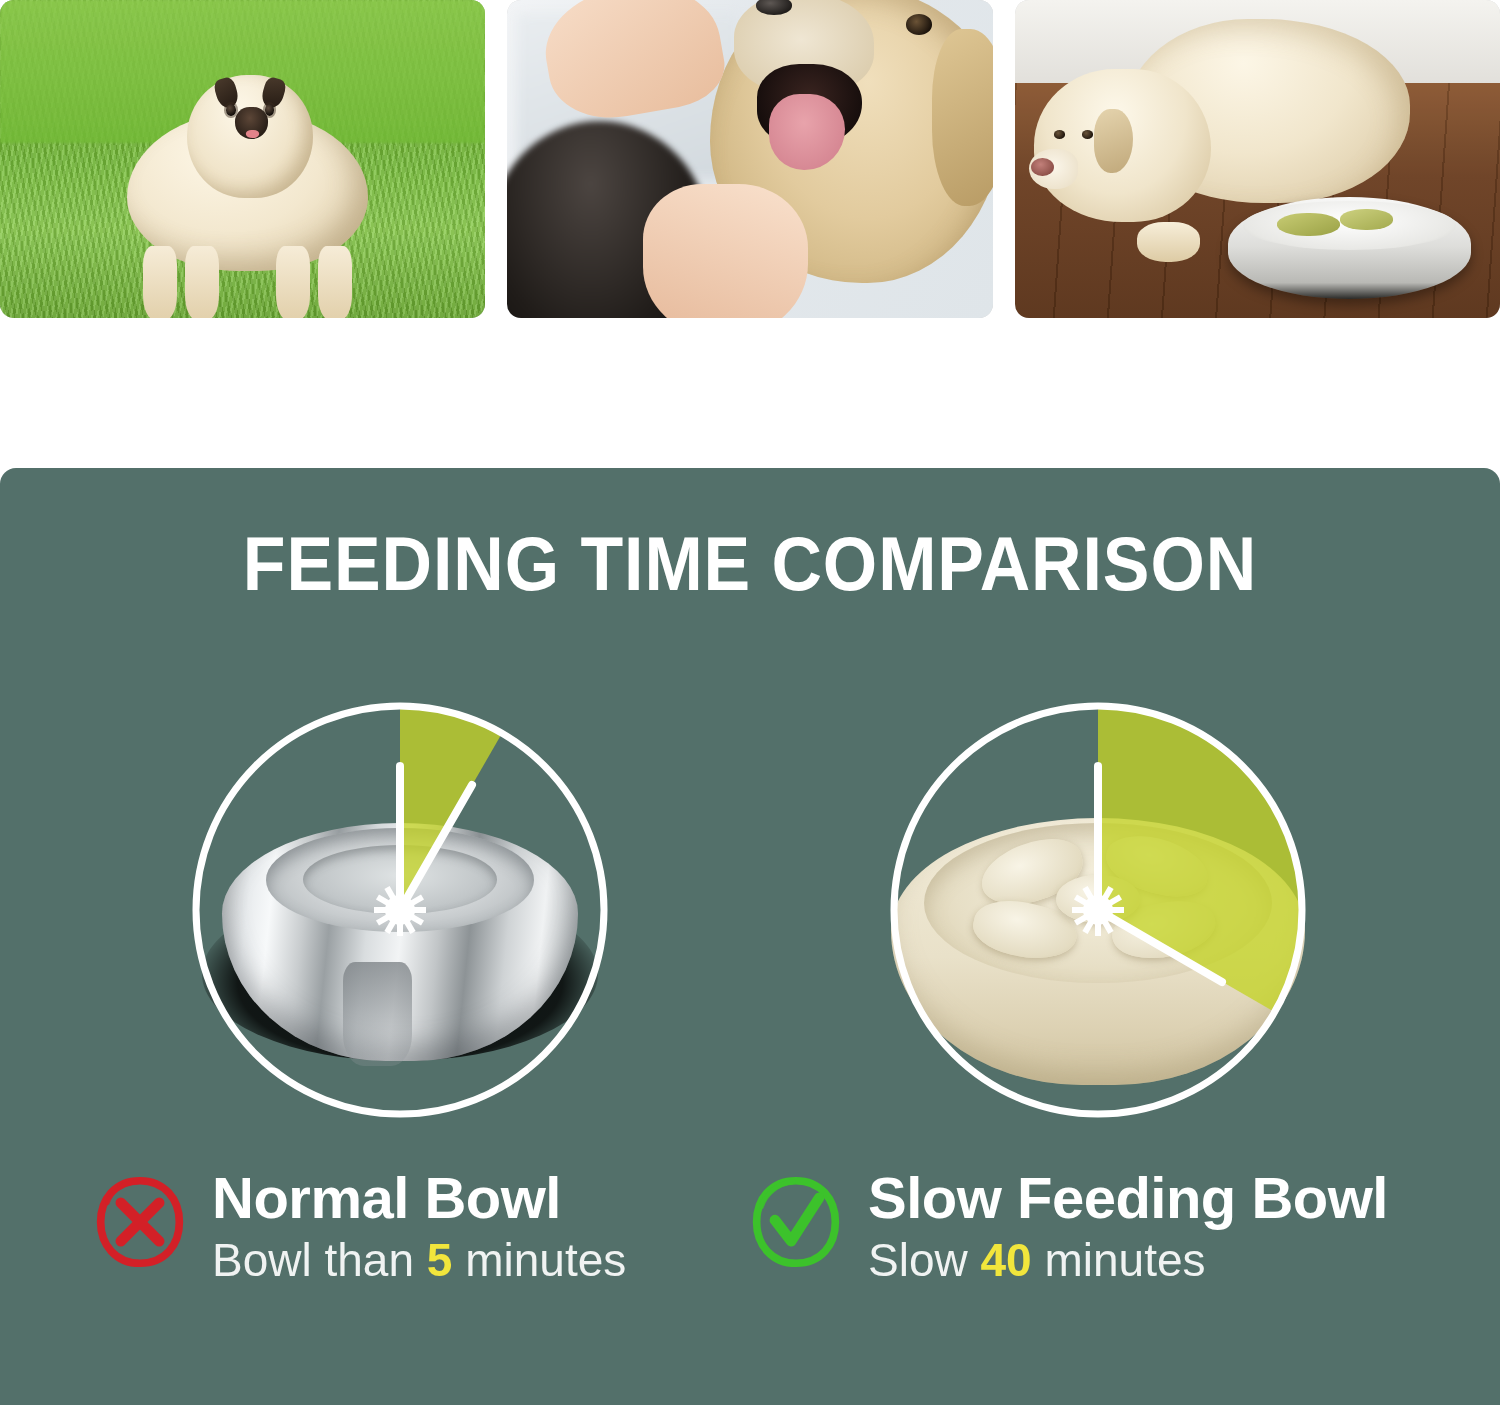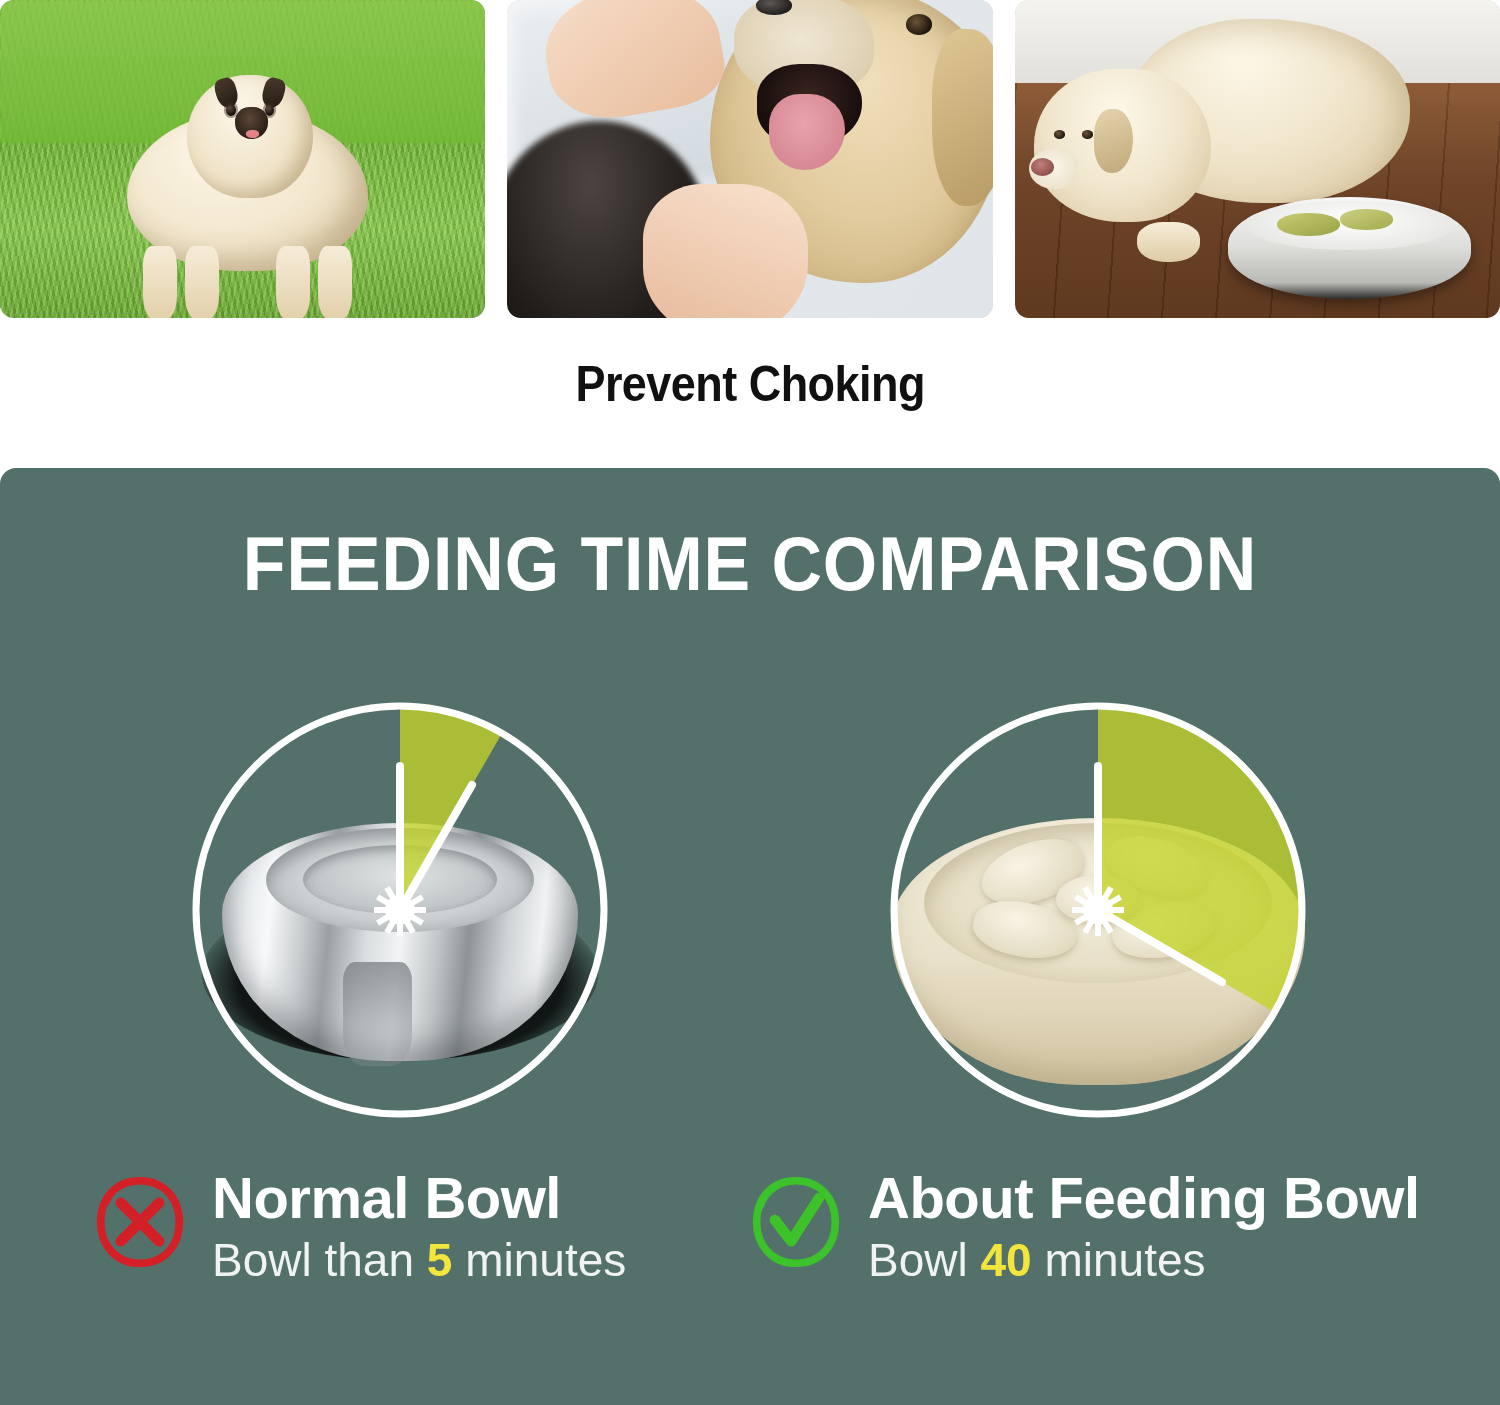--- a/index.html
+++ b/index.html
@@ -351,23 +351,20 @@
           <div class="bowl3-base"></div>
           <div class="bowl3-rim"></div>
           <div class="bowl3-food"></div>
           <div class="bowl3-food2"></div>
         </div>
       </div>
     </div>
   </div>
 
   <div class="captions">
-    <div class="caption-cell">
-      <span class="caption-text">Prevent Choking</span>
-    </div>
   </div>
 
   <div class="panel">
 
     <div class="panel-title">FEEDING TIME COMPARISON</div>
 
     <div class="clocks">
 
       <div class="clock-wrap left">
         <div class="bowl-stage">
@@ -462,21 +459,21 @@
         </div>
       </div>
 
       <div class="verdict right">
         <svg class="verdict-mark" viewBox="0 0 100 100">
           <path d="M50 7 C24 7 9 26 9 50 C9 74 25 93 50 93 C76 93 91 74 91 50 C91 26 75 7 50 7 Z" fill="none" stroke="#3cc22b" stroke-width="8" stroke-linecap="round"></path>
           <path d="M14 34 C19 19 32 10 47 8" fill="none" stroke="#3cc22b" stroke-width="5" stroke-linecap="round" opacity="0.85"></path>
           <path d="M28 48 L45 70 L74 25" fill="none" stroke="#3cc22b" stroke-width="11" stroke-linecap="round" stroke-linejoin="round"></path>
         </svg>
         <div class="verdict-text">
-          <div class="verdict-title">About Feeding Bowl</div>
+          <div class="verdict-title">Slow Feeding Bowl</div>
           <div class="verdict-sub">
-            <span>Bowl </span><span class="hl">40</span><span> minutes</span>
+            <span>Slow </span><span class="hl">40</span><span> minutes</span>
           </div>
         </div>
       </div>
     </div>
   </div>
 </div>
 
 </body></html>

